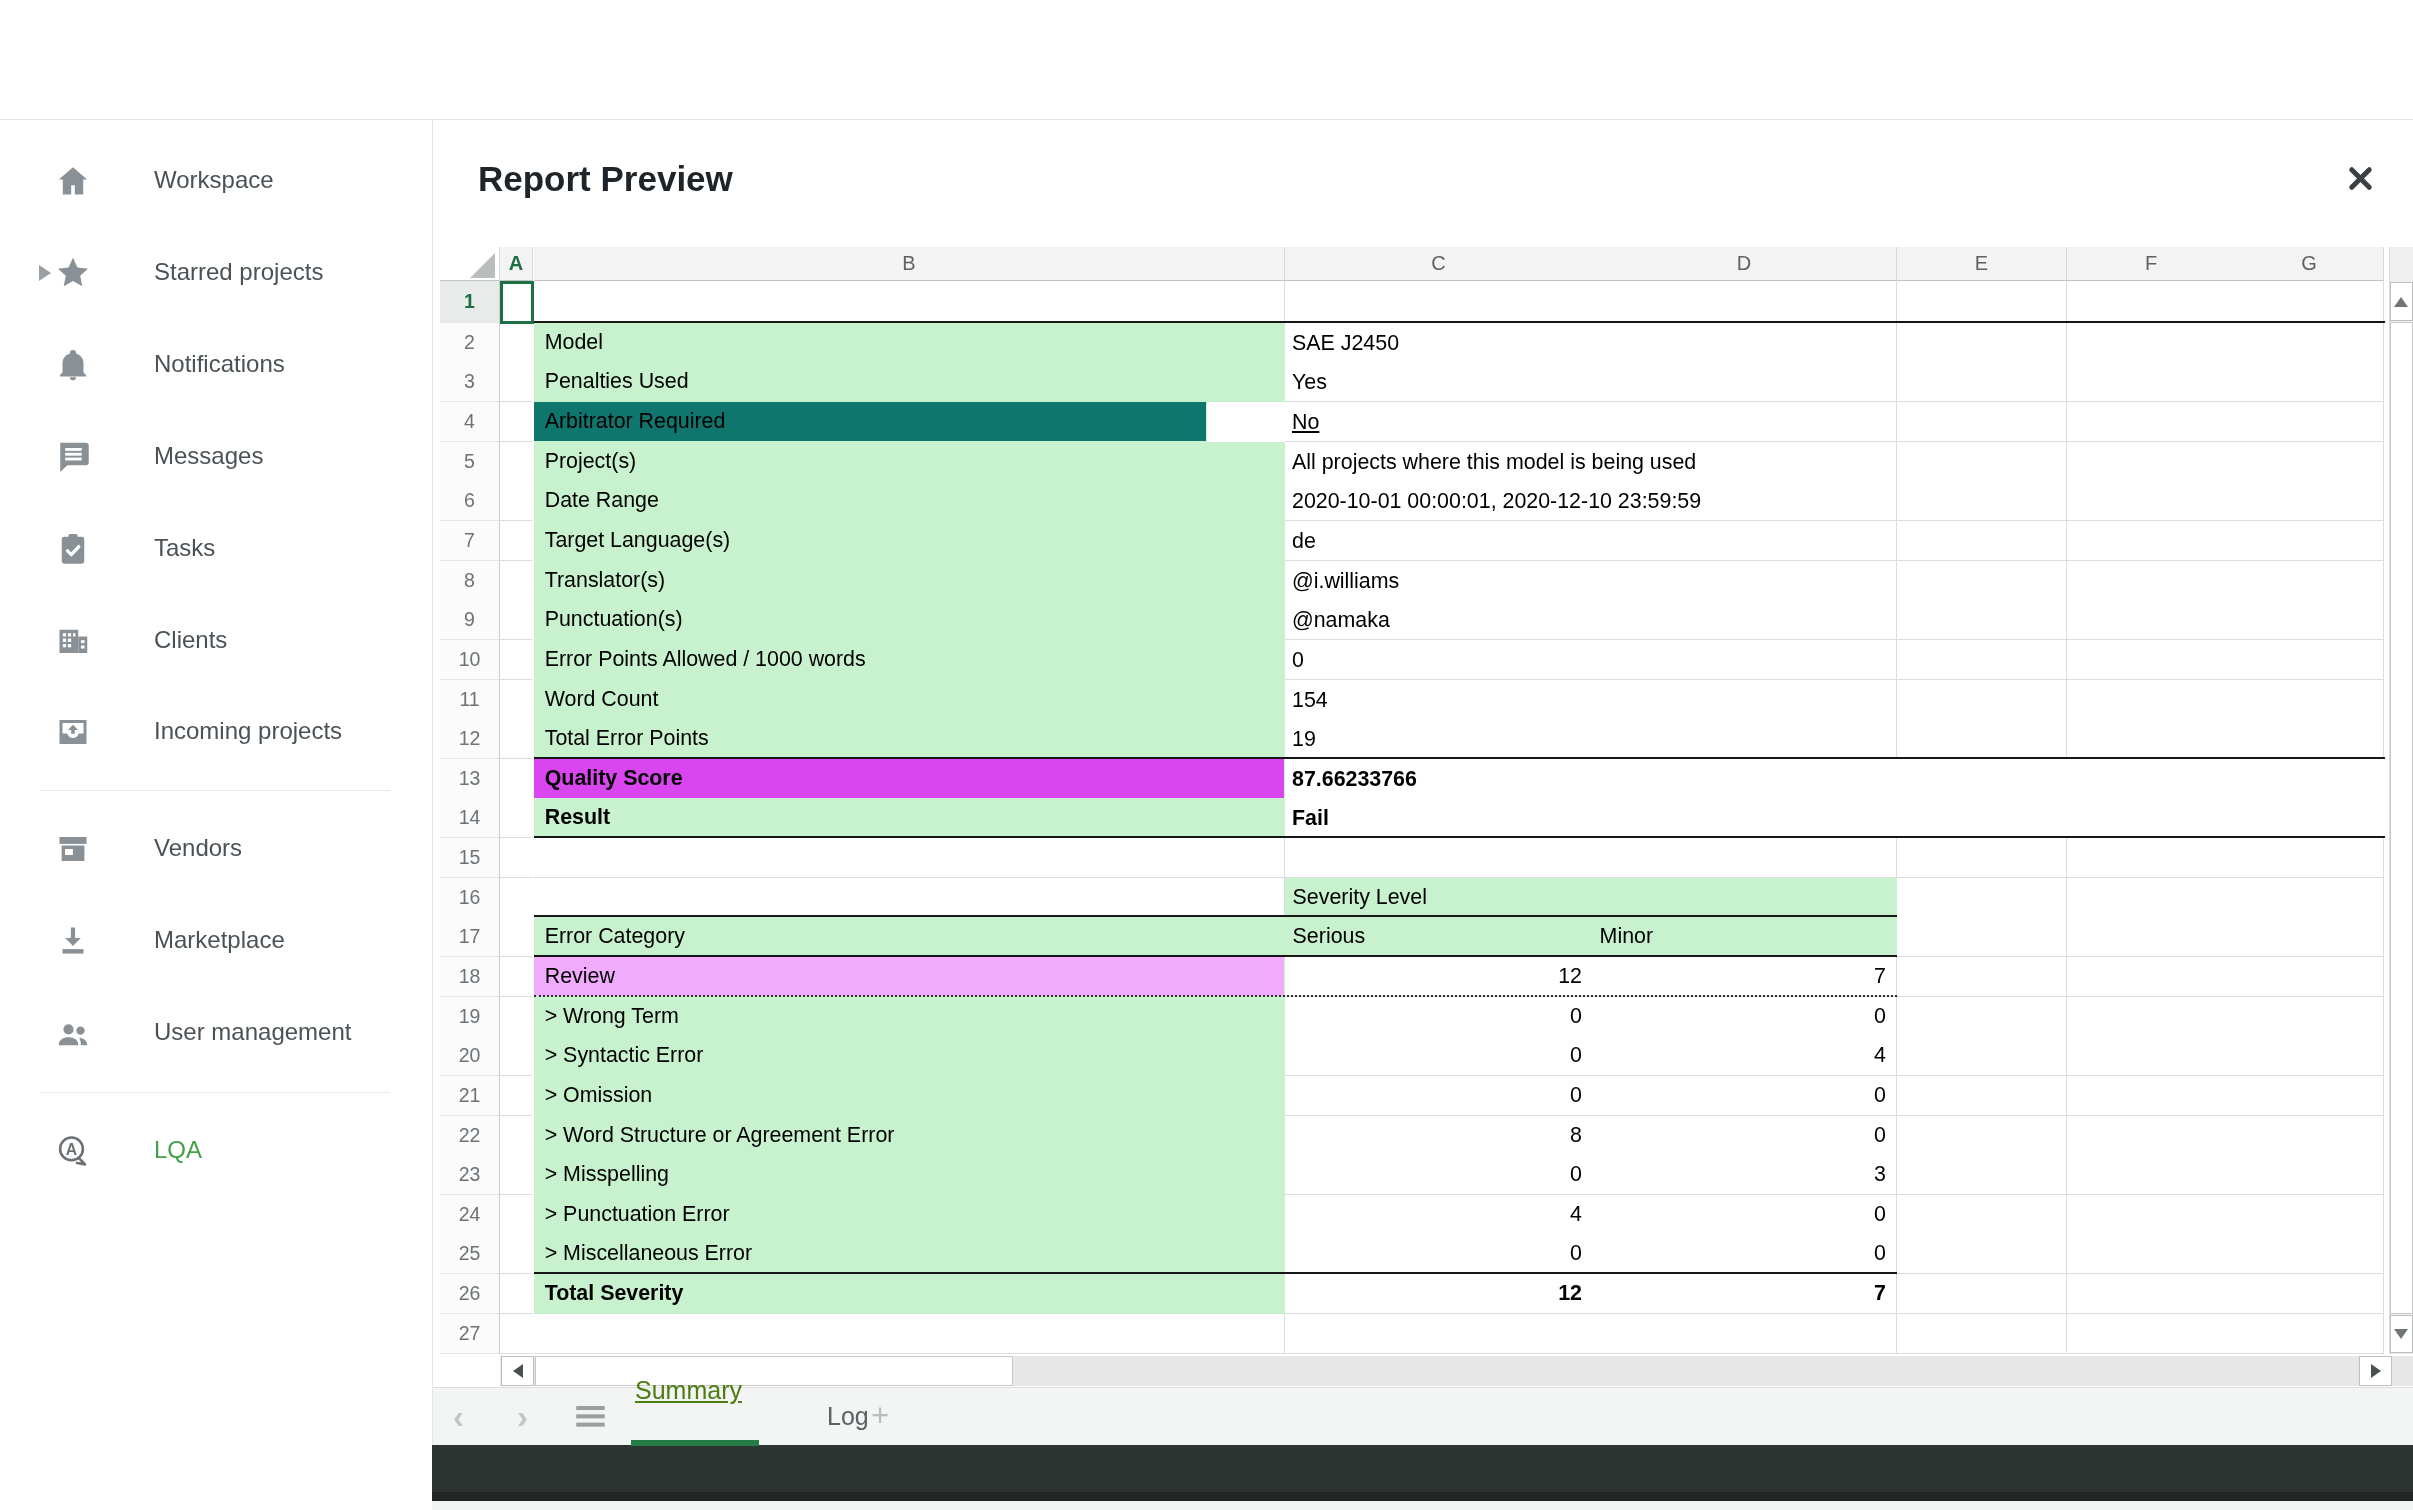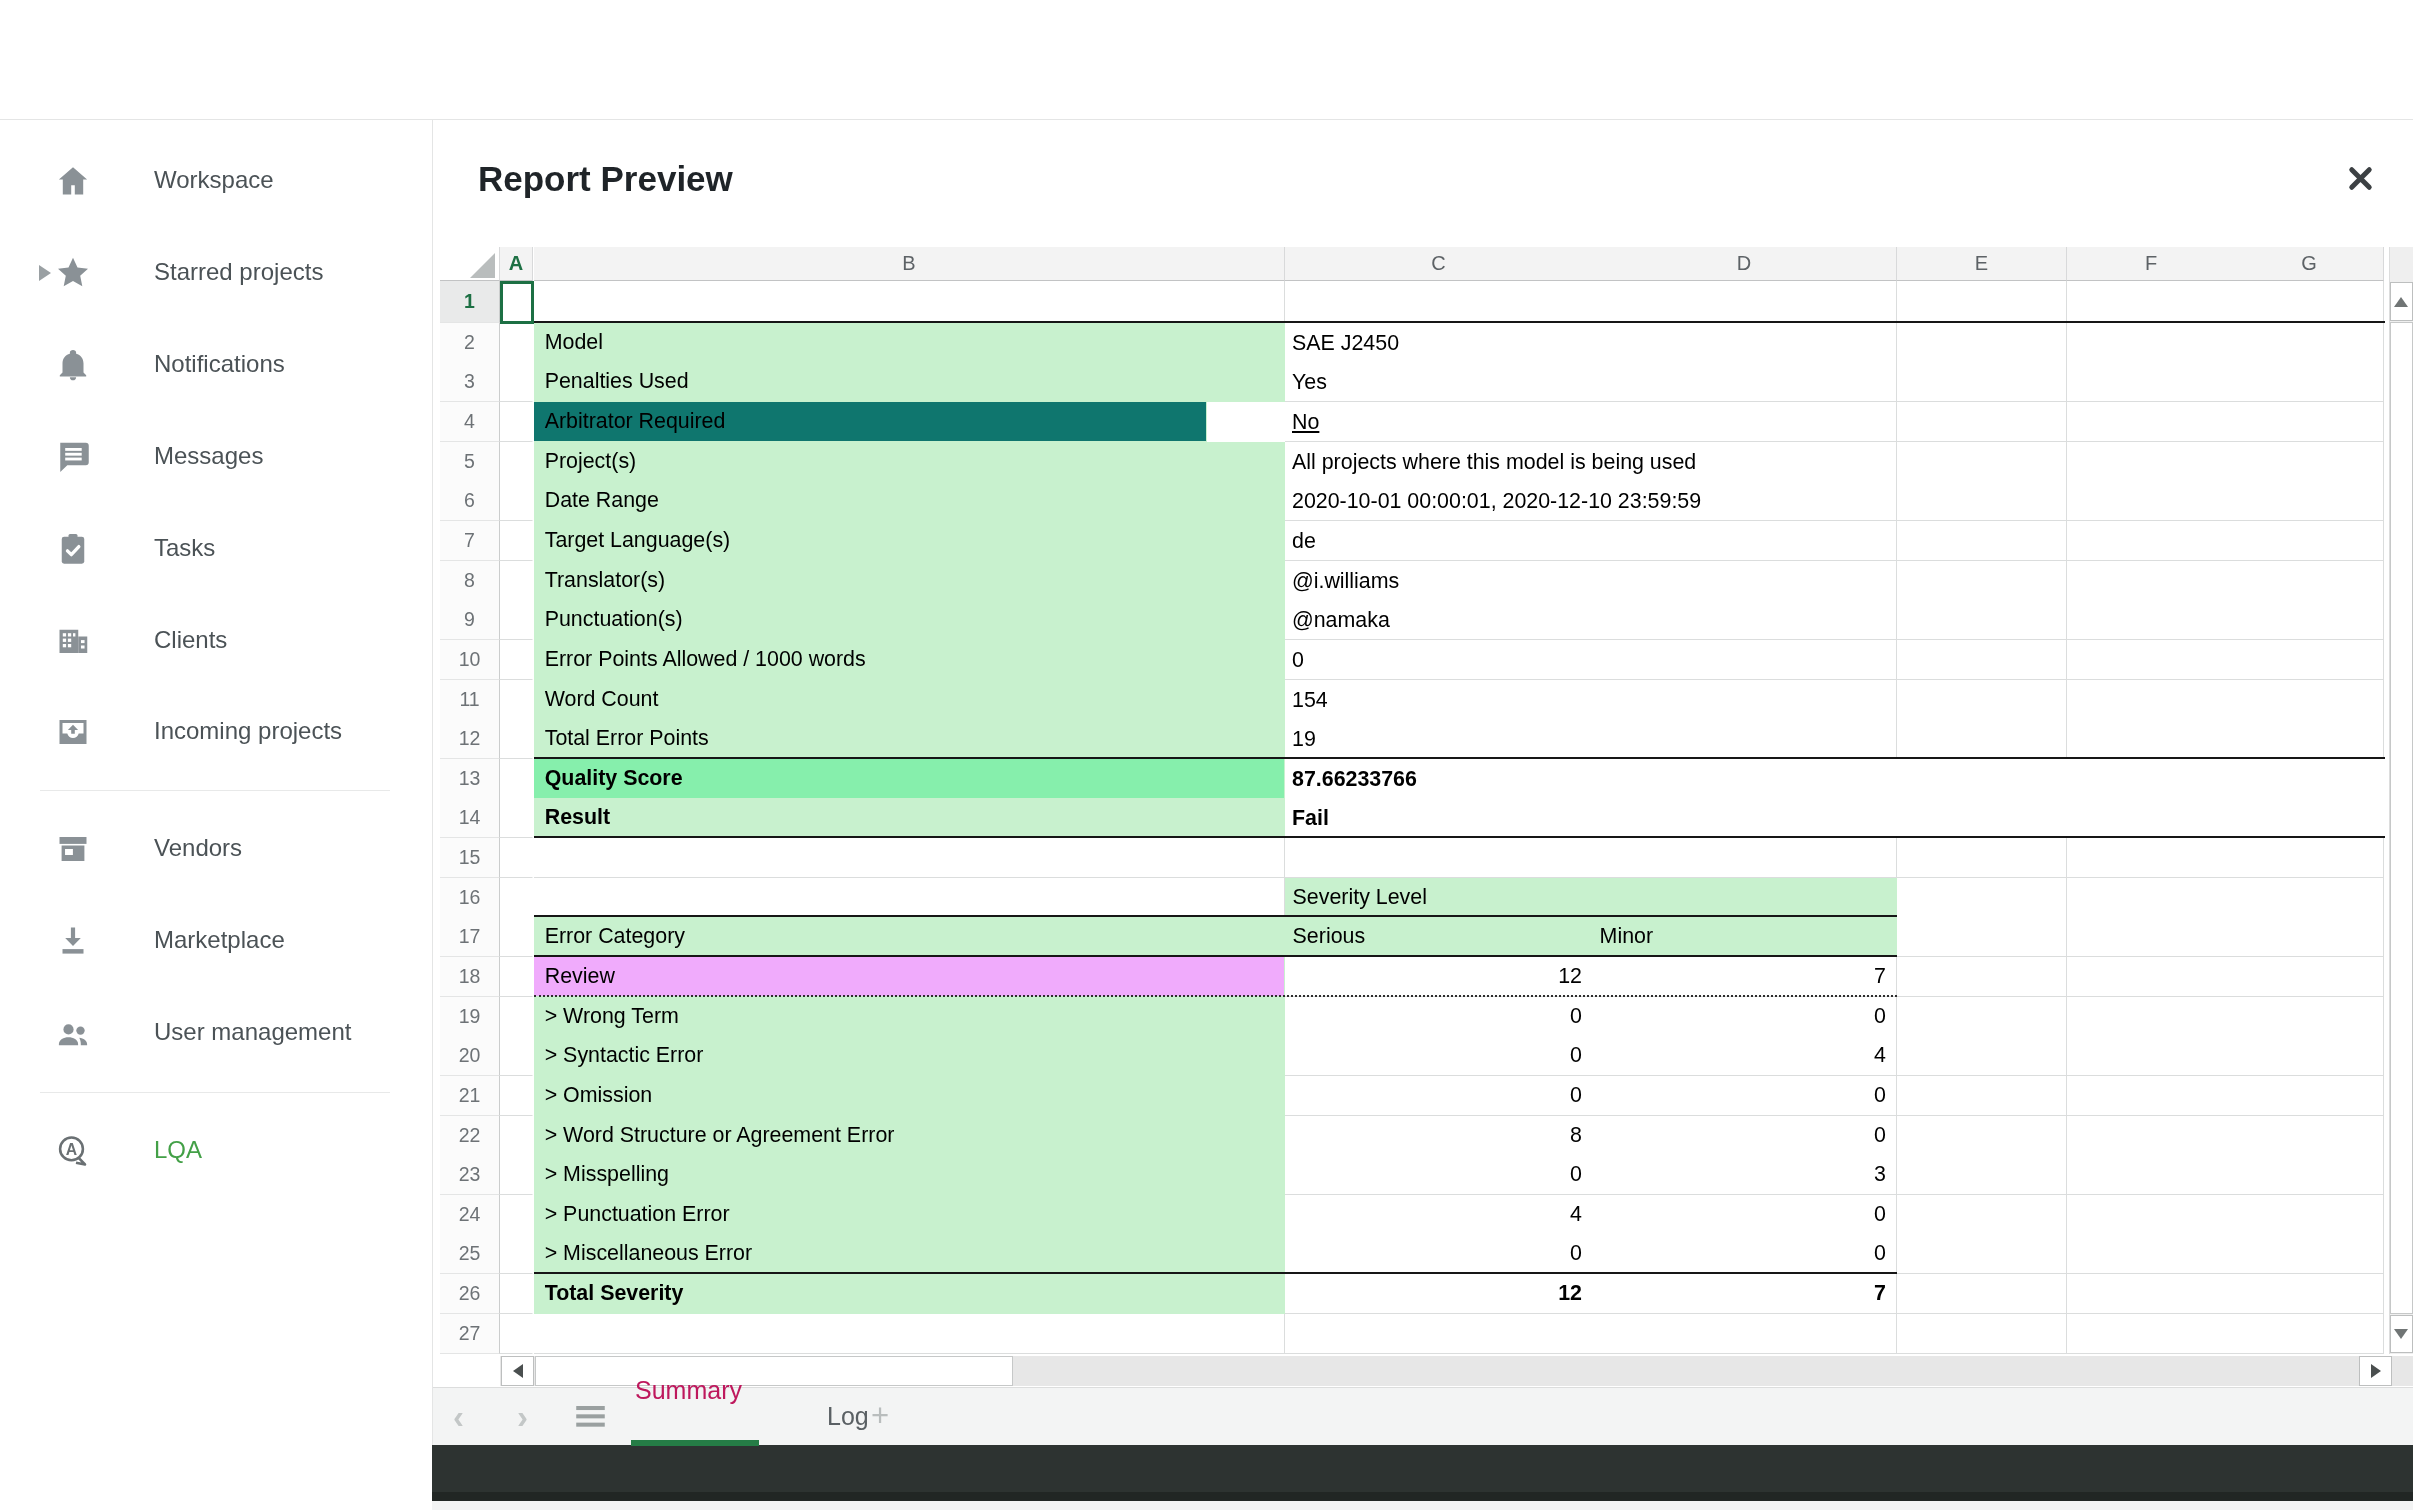--- a/index.html
+++ b/index.html
@@ -361,21 +361,21 @@
     <div class="abs cell" style="left: 500px; top: 719px; width: 33px; height: 40px; background: rgb(255, 255, 255); border-right: 0.6px solid transparent; border-bottom: 0.6px solid rgb(219, 221, 221);"></div>
     <div class="abs cell" style="left: 534px; top: 719px; width: 751px; height: 40px; background: rgb(200, 241, 206); border-right: 0.6px solid rgb(200, 241, 206); border-bottom: 0.6px solid rgb(200, 241, 206); padding-left: 10.7px;">Total Error Points</div>
     <div class="abs cell" style="left: 1285px; top: 719px; width: 308px; height: 40px; background: rgb(255, 255, 255); border-right: 0.6px solid rgb(219, 221, 221); border-bottom: 0.6px solid rgb(219, 221, 221);"></div>
     <div class="abs cell" style="left: 1592px; top: 719px; width: 305px; height: 40px; background: rgb(255, 255, 255); border-right: 0.6px solid rgb(219, 221, 221); border-bottom: 0.6px solid rgb(219, 221, 221);"></div>
     <div class="abs cell" style="left: 1897px; top: 719px; width: 170px; height: 40px; background: rgb(255, 255, 255); border-right: 0.6px solid rgb(219, 221, 221); border-bottom: 0.6px solid rgb(219, 221, 221);"></div>
     <div class="abs cell" style="left: 2067px; top: 719px; width: 169px; height: 40px; background: rgb(255, 255, 255); border-right: 0.6px solid rgb(219, 221, 221); border-bottom: 0.6px solid rgb(219, 221, 221);"></div>
     <div class="abs cell" style="left: 2235px; top: 719px; width: 149px; height: 40px; background: rgb(255, 255, 255); border-right: 0.6px solid rgb(219, 221, 221); border-bottom: 0.6px solid rgb(219, 221, 221);"></div>
     <div class="ctext" style="left: 1292px; top: 719px; height: 40px;">19</div>
     <div class="abs rh" style="left: 440px; top: 759px; width: 60px; height: 40px;">13</div>
     <div class="abs cell" style="left: 500px; top: 759px; width: 33px; height: 40px; background: rgb(255, 255, 255); border-right: 0.6px solid transparent; border-bottom: 0.6px solid rgb(219, 221, 221);"></div>
-    <div class="abs cell" style="left: 534px; top: 759px; width: 751px; height: 40px; background: #86efac; border-right: 0.6px solid rgb(200, 241, 206); border-bottom: 0.6px solid rgb(200, 241, 206); padding-left: 10.7px; font-weight: 700;">Quality Score</div>
+    <div class="abs cell" style="left: 534px; top: 759px; width: 751px; height: 40px; background: #d946ef; border-right: 0.6px solid rgb(200, 241, 206); border-bottom: 0.6px solid rgb(200, 241, 206); padding-left: 10.7px; font-weight: 700;">Quality Score</div>
     <div class="abs cell" style="left: 1285px; top: 759px; width: 308px; height: 40px; background: rgb(255, 255, 255); border-right: 0.6px solid rgb(255, 255, 255); border-bottom: 0.6px solid rgb(255, 255, 255);"></div>
     <div class="abs cell" style="left: 1592px; top: 759px; width: 305px; height: 40px; background: rgb(255, 255, 255); border-right: 0.6px solid rgb(255, 255, 255); border-bottom: 0.6px solid rgb(255, 255, 255);"></div>
     <div class="abs cell" style="left: 1897px; top: 759px; width: 170px; height: 40px; background: rgb(255, 255, 255); border-right: 0.6px solid rgb(255, 255, 255); border-bottom: 0.6px solid rgb(255, 255, 255);"></div>
     <div class="abs cell" style="left: 2067px; top: 759px; width: 169px; height: 40px; background: rgb(255, 255, 255); border-right: 0.6px solid rgb(255, 255, 255); border-bottom: 0.6px solid rgb(255, 255, 255);"></div>
     <div class="abs cell" style="left: 2235px; top: 759px; width: 149px; height: 40px; background: rgb(255, 255, 255); border-right: 0.6px solid rgb(255, 255, 255); border-bottom: 0.6px solid rgb(255, 255, 255);"></div>
     <div class="ctext b" style="left: 1292px; top: 759px; height: 40px;">87.66233766</div>
     <div class="abs rh" style="left: 440px; top: 798px; width: 60px; height: 40px;">14</div>
     <div class="abs cell" style="left: 500px; top: 798px; width: 33px; height: 40px; background: rgb(255, 255, 255); border-right: 0.6px solid transparent; border-bottom: 0.6px solid rgb(219, 221, 221);"></div>
     <div class="abs cell" style="left: 534px; top: 798px; width: 751px; height: 40px; background: rgb(200, 241, 206); border-right: 0.6px solid rgb(200, 241, 206); border-bottom: 0.6px solid rgb(200, 241, 206); padding-left: 10.7px; font-weight: 700;">Result</div>
     <div class="abs cell" style="left: 1285px; top: 798px; width: 308px; height: 40px; background: rgb(255, 255, 255); border-right: 0.6px solid rgb(255, 255, 255); border-bottom: 0.6px solid rgb(255, 255, 255);"></div>
@@ -519,21 +519,21 @@
 <div id="tabbar" class="abs"></div>
 <div class="abs tab-nav" style="left:453px;top:1398px;">‹</div>
 <div class="abs tab-nav" style="left:517px;top:1398px;">›</div>
 <div class="abs" style="left:576px;top:1406px;width:29px;height:21.4px;">
   <svg width="29" height="21.4" viewBox="0 0 24 18" fill="#9aa0a0">
       <rect y="0" width="24" height="3.4"></rect>
       <rect y="7" width="24" height="3.4"></rect>
       <rect y="14" width="24" height="3.4"></rect>
     </svg>
 </div>
-<div class="abs tab" style="left:635px;top:1376px;color:#be185d;">Summary</div>
+<div class="abs tab" style="left:635px;top:1376px;color:#4d7c0f;text-decoration:underline;">Summary</div>
 <div class="abs tab" style="left:790px;top:1402px;margin-left:37px;">Log</div>
 <div class="abs tab" style="left:871px;top:1398px;font-size:31px;color:#b9bdbd;">+</div>
 <div id="tab-underline" class="abs"></div>
 
 <div id="statusbar" class="abs"></div>
 <div id="statusbar2" class="abs"></div>
 <div id="below-strip" class="abs"></div>
 <div id="xl-icon" class="abs">
     <span class="x">X</span>
     <div class="gridcol"></div>

